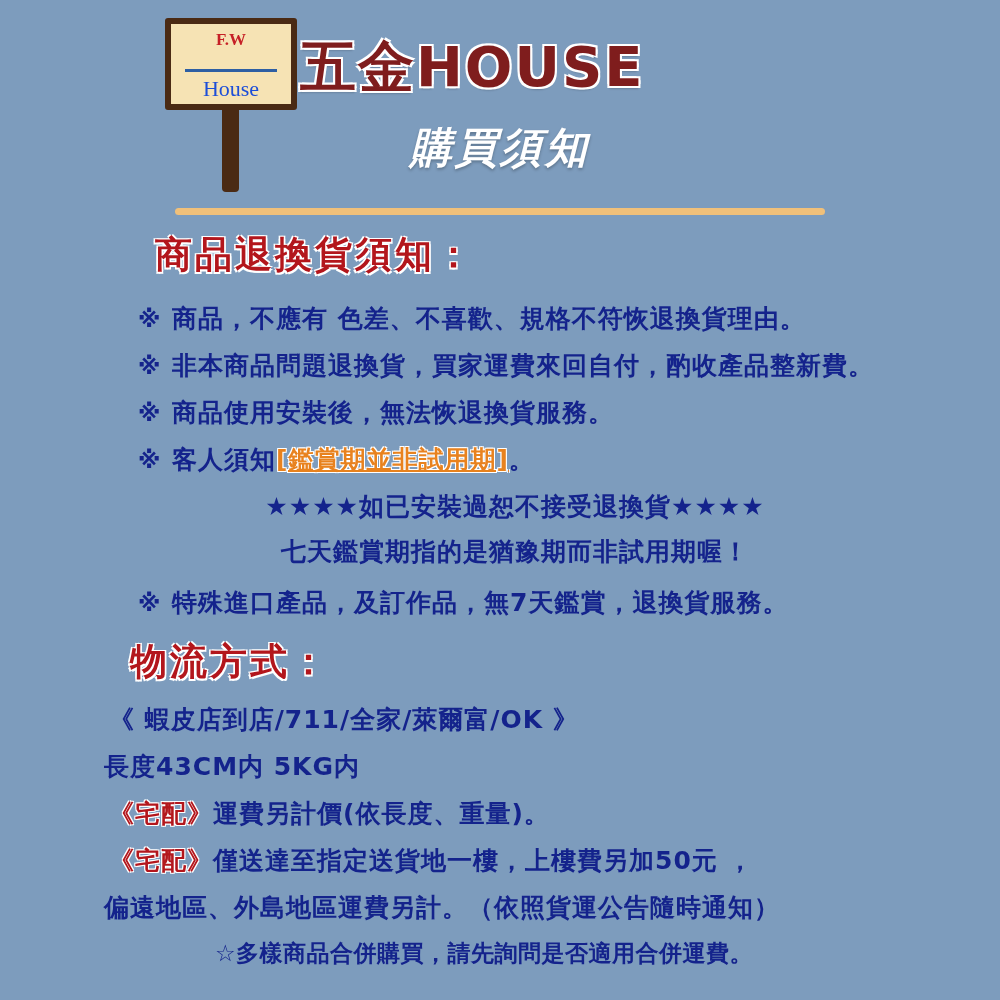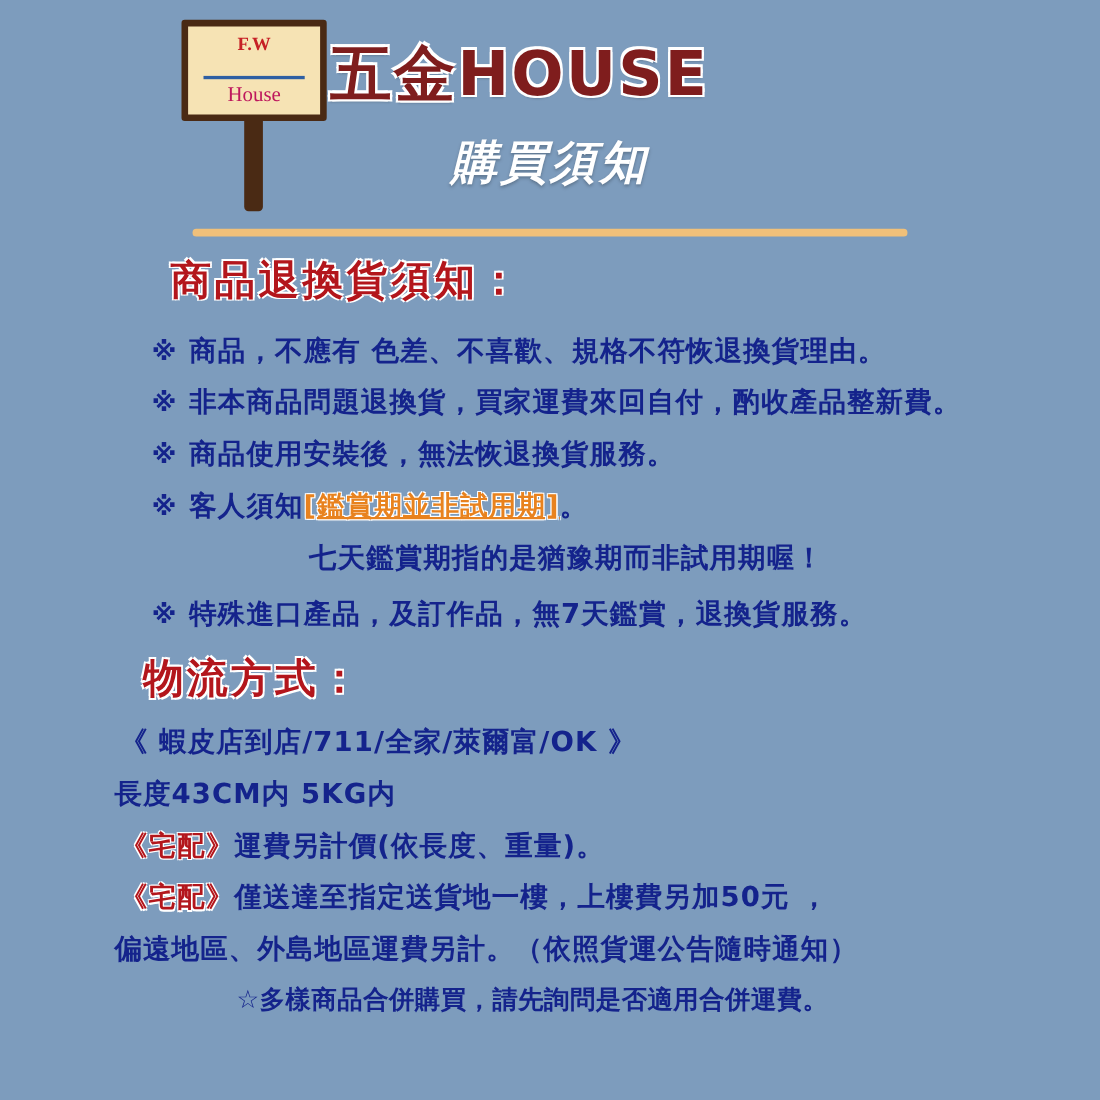--- a/index.html
+++ b/index.html
@@ -64,22 +64,22 @@
     width: 92px;
     height: 3px;
     background: #2e5fa3;
   }
   .sign-house {
     position: absolute;
     left: 0;
     top: 52px;
     width: 100%;
     text-align: center;
-    color: #be185d;
-    font-size: 19px;
+    color: #1d4ed8;
+    font-size: 22px;
     font-family: "Liberation Serif", serif;
   }
   .sign-post {
     position: absolute;
     left: 57px;
     top: 92px;
     width: 17px;
     height: 82px;
     background: #4a2a14;
     border-radius: 0 0 4px 4px;
@@ -262,20 +262,21 @@
       </div>
 
       <div class="bullet-row">
         <span class="bullet-mark">※</span>
         <span class="bullet-text">
           <span>客人須知</span><span class="hl-orange">[鑑賞期並非試用期]</span><span>。</span>
         </span>
       </div>
     </div>
 
+    <div class="center-line">★★★★如已安裝過恕不接受退換貨★★★★</div>
     <div class="center-line l2">七天鑑賞期指的是猶豫期而非試用期喔！</div>
 
     <div class="bullets" style="margin-top:0;">
       <div class="bullet-row">
         <span class="bullet-mark">※</span>
         <span class="bullet-text">
           <span>特殊進口產品，及訂作品，無7天鑑賞，退換貨服務。</span>
         </span>
       </div>
     </div>

